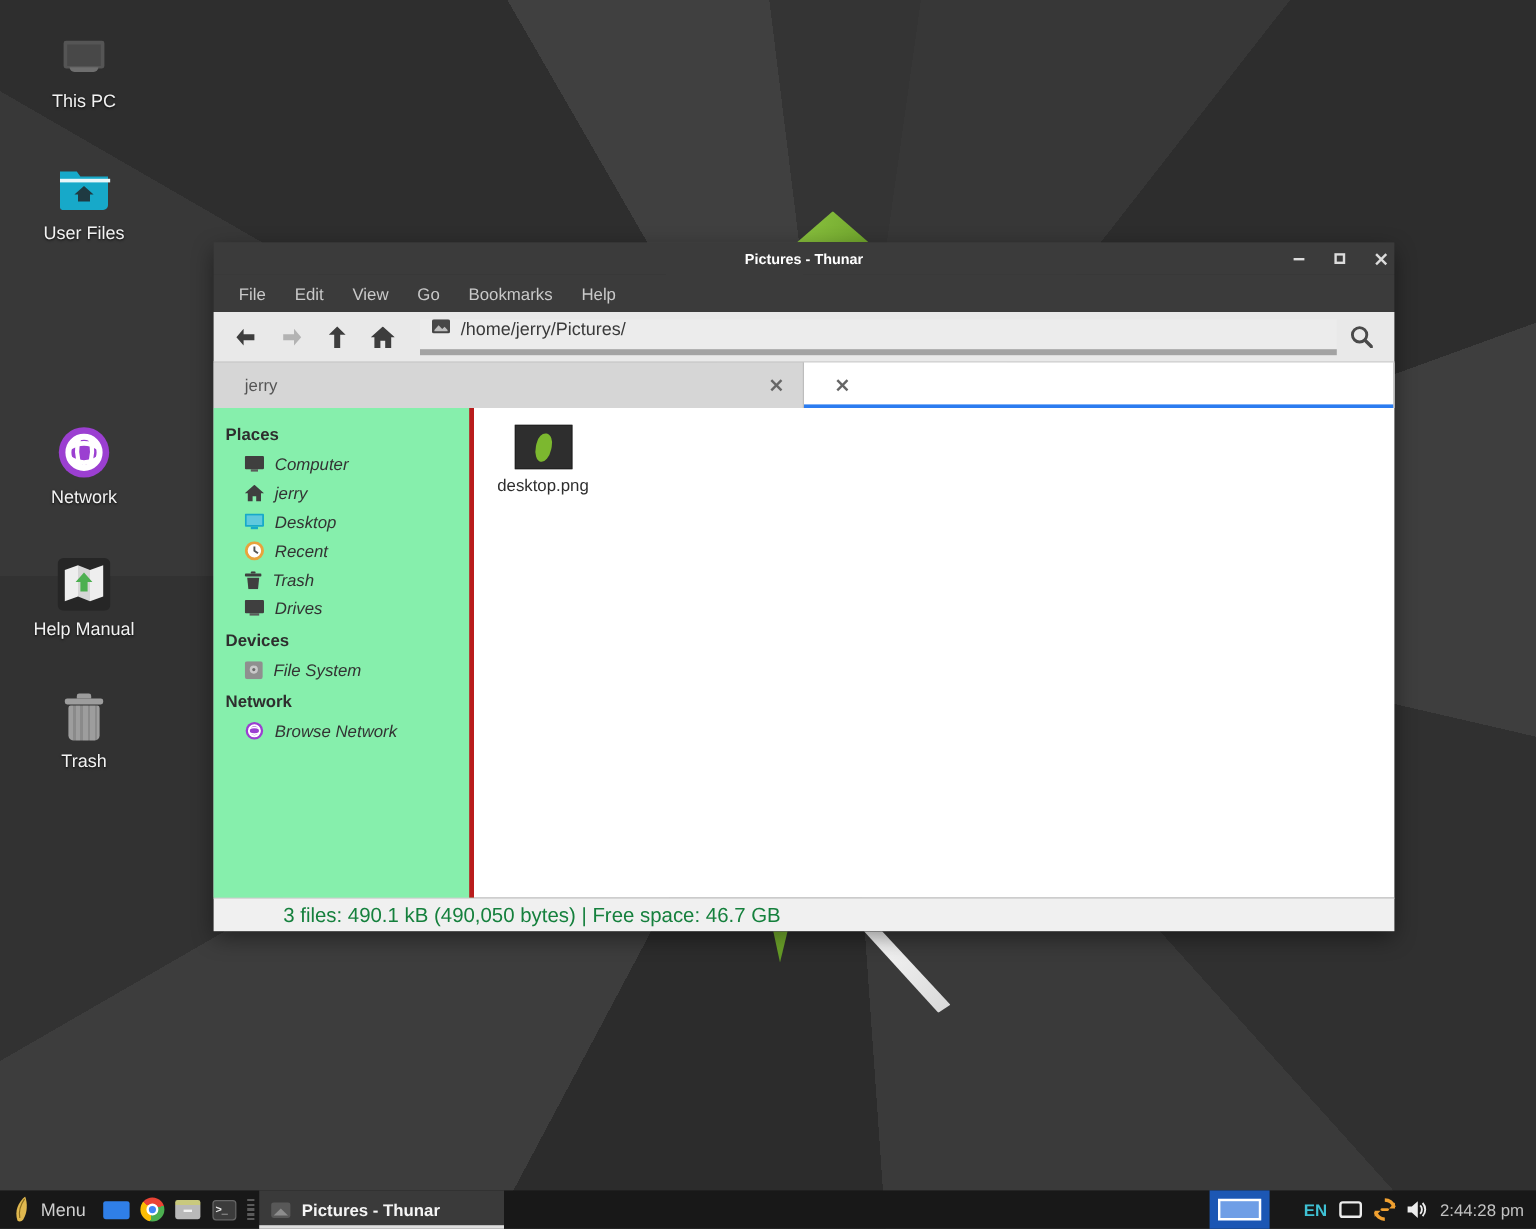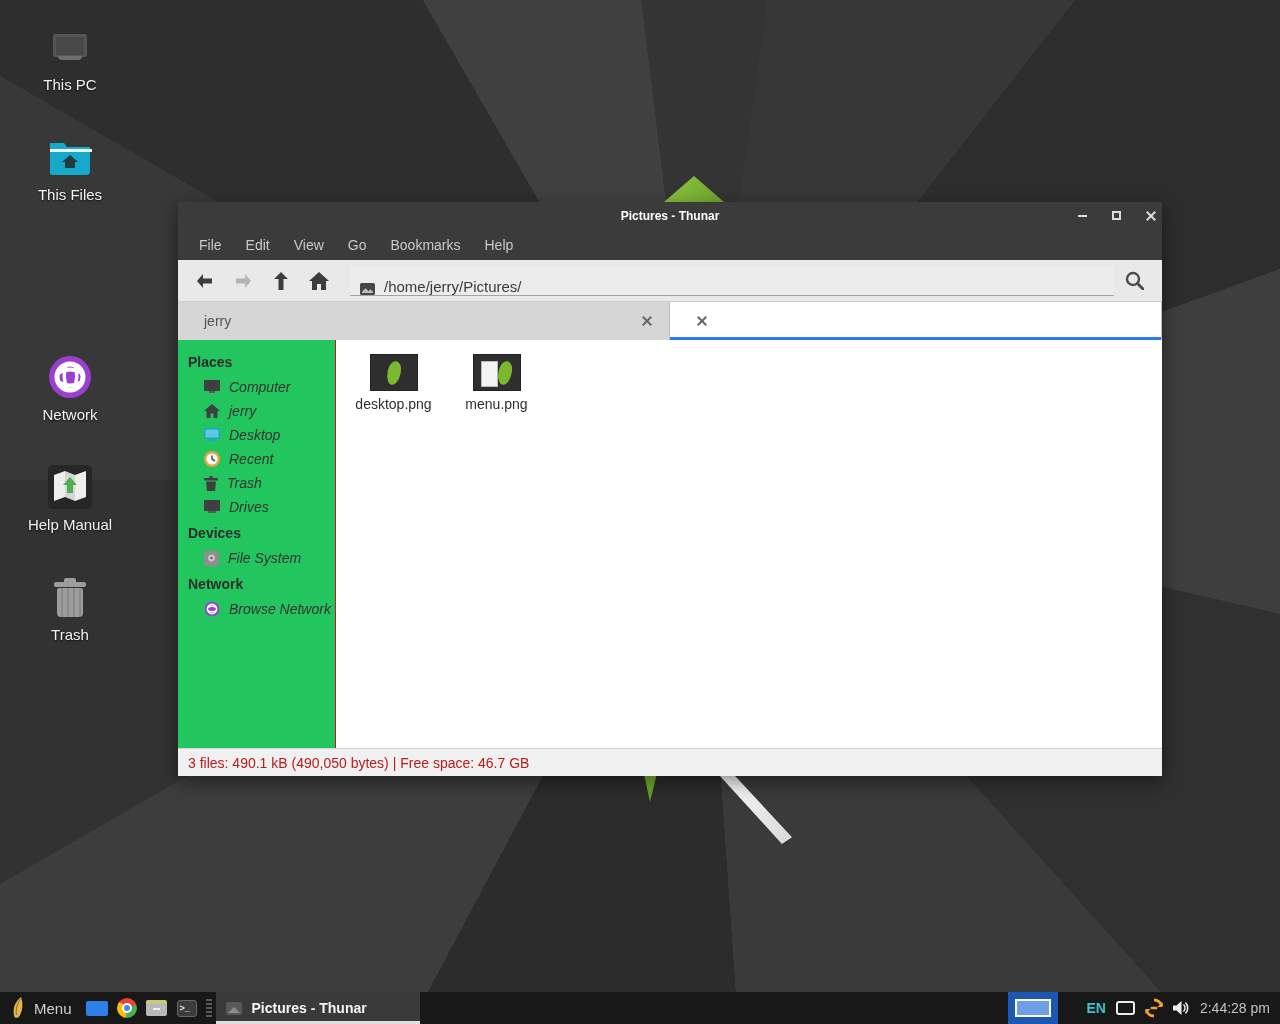--- a/index.html
+++ b/index.html
@@ -57,55 +57,55 @@
   .max-glyph { width:9px; height:9px; border:2px solid #dcdcdc; }
   .close-glyph { position:relative; width:11px; height:11px; }
   .close-glyph::before,.close-glyph::after { content:""; position:absolute; left:5px; top:0; width:2px; height:12px; background:#dcdcdc; }
   .close-glyph::before { transform:rotate(45deg);} .close-glyph::after { transform:rotate(-45deg);}
 
   #menubar { height:31px; background:#3b3b3b; display:flex; align-items:center; padding-left:10px; gap:2px; }
   .menu-item { color:#c9c9c9; font-size:14px; padding:4px 11px; }
 
   #toolbar { height:42px; background:#e9e9e9; border-bottom:1px solid #cfcfcf; display:flex; align-items:center; padding:0 8px; }
   .tbtn { width:38px; height:32px; display:flex; align-items:center; justify-content:center; }
-  #pathentry { flex:1; height:30px; margin-left:12px; background:#ececec; border-bottom:1px solid #a3a3a3;
-    display:flex; align-items:flex-end; padding:0 10px; gap:9px; }
+  #pathentry { flex:1; height:30px; margin-left:12px; background:#ececec; border-bottom:5px solid #a3a3a3;
+    display:flex; align-items:flex-start; padding:0 10px; gap:9px; }
   #pathentry .path { font-size:15px; color:#3a3a3a; }
   #searchbtn { width:40px; height:32px; display:flex; align-items:center; justify-content:center; }
 
   #tabbar { height:38px; background:#d6d6d6; display:flex; }
   .tab { flex:1; display:flex; align-items:center; padding:0 16px 0 26px; position:relative; border-right:1px solid #bdbdbd; }
   .tab .tlabel { font-size:14px; flex:1; }
   .tab.inactive { background:#d6d6d6; } .tab.inactive .tlabel { color:#555; }
   .tab.active { background:#fff; } .tab.active .tlabel { color:#1a1a1a; }
   .tab.active::after { content:""; position:absolute; left:0; right:0; bottom:0; height:3px; background:#2b7cf0; }
   .tab-close { position:relative; width:12px; height:12px; }
   .tab-close::before,.tab-close::after { content:""; position:absolute; left:5px; top:0; width:2px; height:12px; background:#666; }
   .tab-close::before { transform:rotate(45deg);} .tab-close::after { transform:rotate(-45deg);}
 
   #content { display:flex; height:408px; background:#fff; }
-  #sidebar { width:158px; background:#22c55e; border-right:1px solid #b91c1c; padding-top:8px; overflow:hidden; }
+  #sidebar { width:217px; background:#86efac; border-right:4px solid #b91c1c; padding-top:8px; overflow:hidden; }
   .side-header { font-size:14px; font-weight:bold; color:#2e2e2e; padding:6px 0 5px 10px; }
   .side-item { display:flex; align-items:center; gap:9px; padding:4px 0 4px 26px; font-size:14px; color:#333;font-style:italic; }
   .side-item svg, .side-icon { flex:0 0 auto; }
 
   #filearea { flex:1; padding:14px 6px; display:flex; align-items:flex-start; }
   .file { width:103px; text-align:center; }
   .file .thumb { margin:0 auto 5px; width:48px; height:37px; position:relative; }
   .file .fname { font-size:14px; color:#2e2e2e; }
   .thumb-dark { background:#2e2e2e; border:1px solid #222; width:100%; height:100%; position:relative; }
   .green-blob { position:absolute; left:50%; top:50%; width:13px; height:24px; transform:translate(-50%,-50%) rotate(12deg);
     background:#7cb82f; border-radius:60% 60% 60% 60%/50% 50% 60% 60%; }
   .mini-panel { position:absolute; left:7px; top:6px; width:17px; height:26px; background:#f3f3f3; border:1px solid #bbb; }
   .thumb-light { background:#fdfdfd; border:1px solid #777; border-top:4px solid #4a4a4a; width:100%; height:100%; padding:3px 4px; }
   .thumb-light .row { height:4px; margin-bottom:3px;
     background:repeating-linear-gradient(90deg,#9a9a9a 0 5px,transparent 5px 9px); }
 
   #statusbar { height:28px; background:#f0f0f0; border-top:1px solid #d2d2d2; display:flex; align-items:center; padding-left:10px; }
-  #statusbar .stext { font-size:14px; color:#b91c1c; }
+  #statusbar .stext { font-size:17px; color:#15803d;margin-left:48px; }
 
   
   #taskbar { position:absolute; left:0; bottom:0; width:1280px; height:32px; background:#181818; display:flex; align-items:center; }
   #menu-launcher { display:flex; align-items:center; gap:8px; padding:0 10px 0 12px; height:44px; }
   #menu-launcher .mlabel { color:#cfcfcf; font-size:15px; }
   .launcher { width:30px; height:32px; display:flex; align-items:center; justify-content:center; }
   .showdesk { width:22px; height:15px; background:#2f7fe8; border-radius:2px; }
   .chrome { width:20px; height:20px; border-radius:50%;
     background:conic-gradient(from -50deg,#ea4335 0 120deg,#4caf50 120deg 240deg,#fbbc05 240deg 360deg); position:relative; }
   .chrome::after { content:""; position:absolute; left:5px; top:5px; width:10px; height:10px; border-radius:50%;
@@ -149,21 +149,21 @@
     <div class="lbl">This PC</div>
   </div>
   <div class="dicon" style="top:134px;">
     <div class="ic">
       <svg width="44" height="36" viewBox="0 0 44 36">
         <path d="M2 4 h14 l3 4 h23 v24 a4 4 0 0 1 -4 4 h-34 a2 2 0 0 1 -2 -2 z" fill="#17a9c9"></path>
         <rect x="2" y="10" width="42" height="3" fill="#e8f7fa"></rect>
         <path d="M22 16 l8 7 h-3 v6 h-10 v-6 h-3 z" fill="#1f3a42"></path>
       </svg>
     </div>
-    <div class="lbl">This Files</div>
+    <div class="lbl">User Files</div>
   </div>
   <div class="dicon" style="top:354px;">
     <div class="ic">
       <svg width="44" height="44" viewBox="0 0 44 44">
         <circle cx="22" cy="22" r="21" fill="#9b3fd1"></circle>
         <circle cx="22" cy="22" r="13" fill="none" stroke="#fff" stroke-width="5"></circle>
         <path d="M10 18 q12 -7 24 0 M10 27 q12 7 24 0" stroke="#fff" stroke-width="4" fill="none"></path>
         <path d="M18 10 q-4 12 1 23 M27 10 q4 12 -1 23" stroke="#fff" stroke-width="3.5" fill="none"></path>
       </svg>
     </div>
@@ -331,29 +331,20 @@
     </div>
 
     <div id="filearea">
       <div class="file">
         <div class="thumb">
           <div class="thumb-dark">
               <div class="green-blob"></div>
             </div>
         </div>
         <div class="fname">desktop.png</div>
-      </div>
-      <div class="file">
-        <div class="thumb">
-          <div class="thumb-dark">
-              <div class="green-blob" style="left:68%;"></div>
-              <div class="mini-panel"></div>
-            </div>
-        </div>
-        <div class="fname">menu.png</div>
       </div>
     </div>
   </div>
 
   <div id="statusbar">
     <span class="stext">3 files: 490.1 kB (490,050 bytes)  |  Free space: 46.7 GB</span>
   </div>
 </div>
 
 <div id="taskbar">

